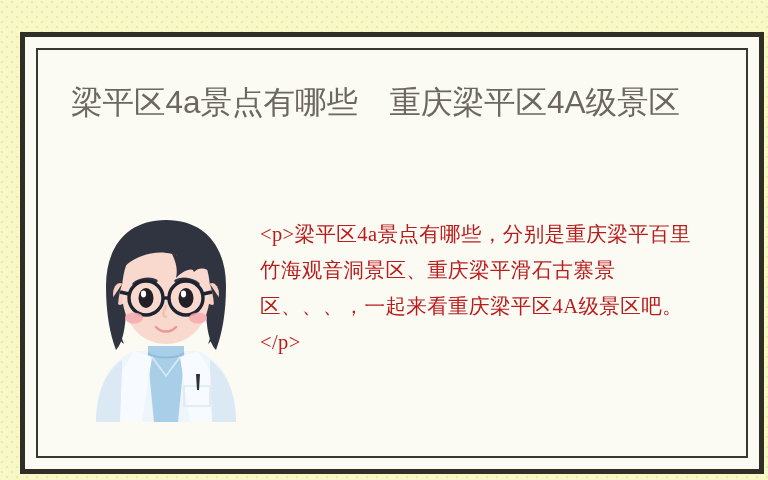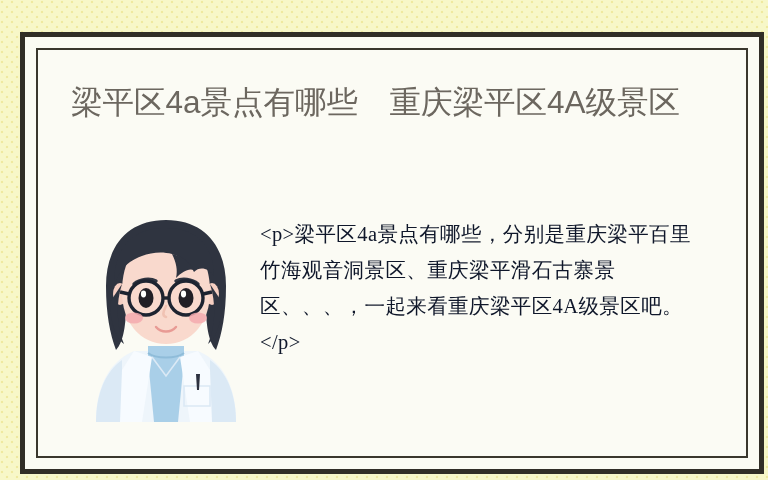--- a/index.html
+++ b/index.html
@@ -92,21 +92,21 @@
 
   
   #body-text {
     position: absolute;
     left: 222px;
     top: 6px;
     width: 440px;
     font-family: "Liberation Serif", "DejaVu Serif", serif;
     font-size: 20.5px;
     line-height: 36px;
-    color: #0f172a;
+    color: #b91c1c;
     letter-spacing: 0.4px;
     text-align: left;
     white-space: pre-wrap;
     word-break: break-all;
   }
 </style>
 </head>
 <body>
 
 <div id="page">

